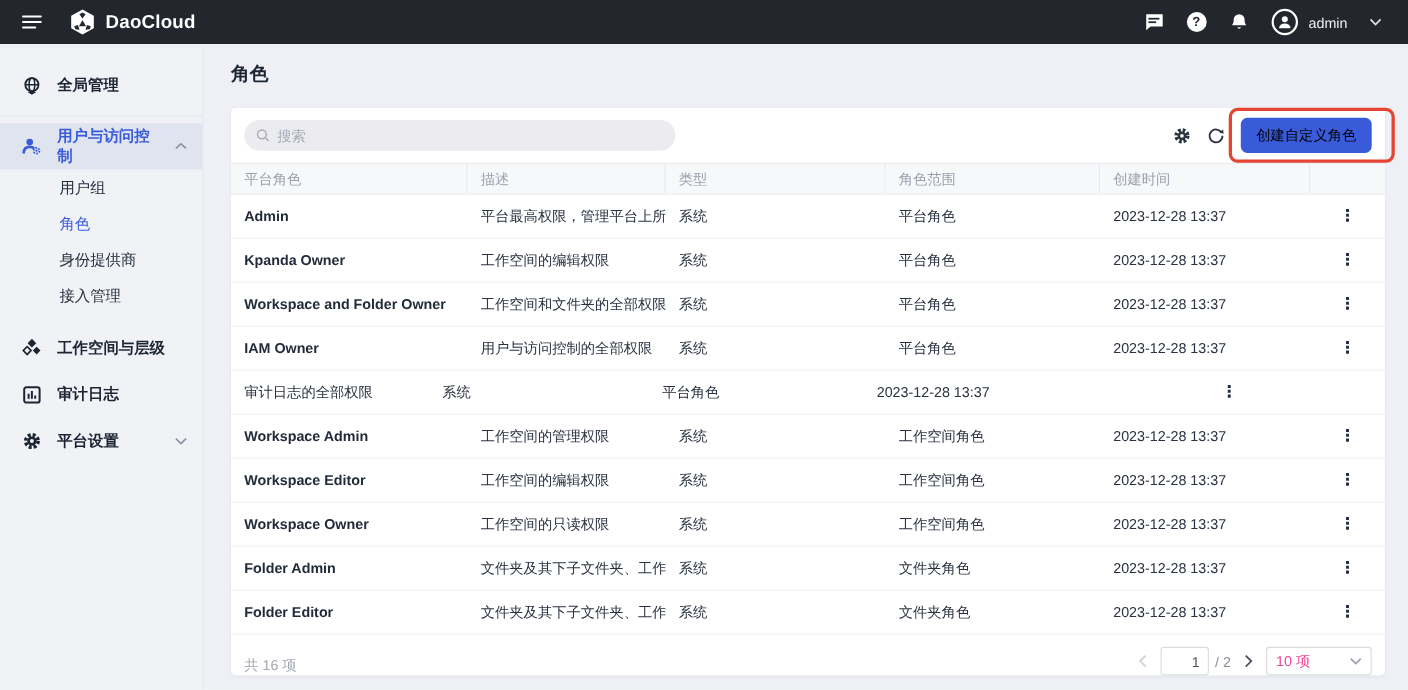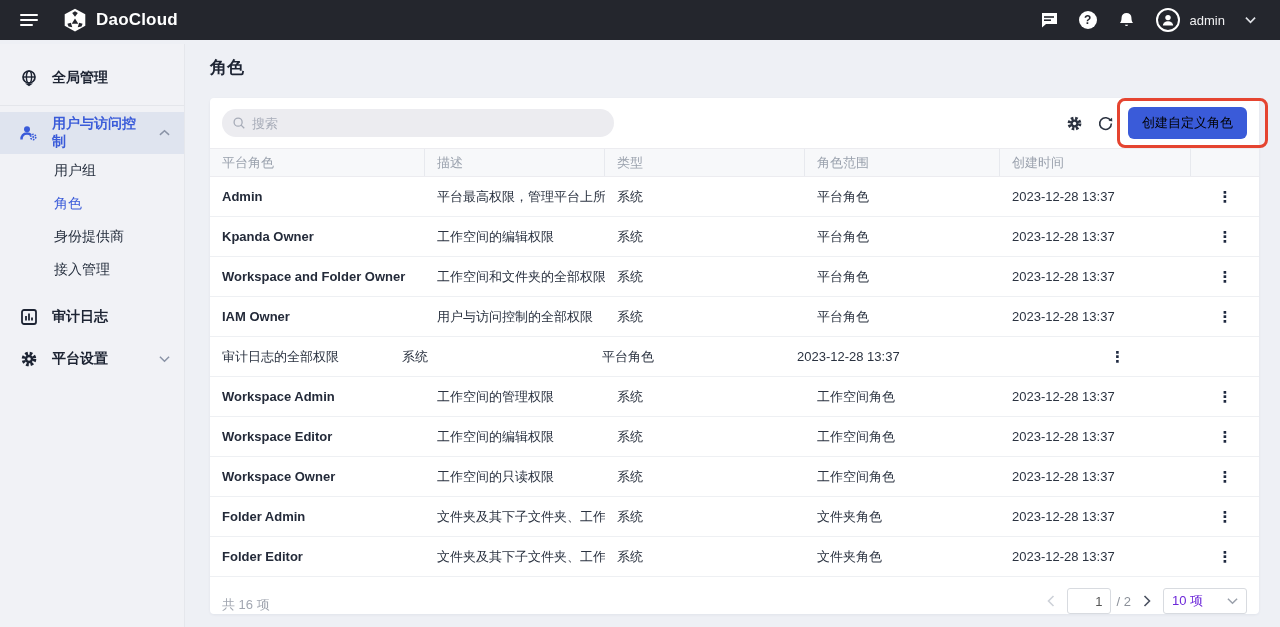--- a/index.html
+++ b/index.html
@@ -55,21 +55,21 @@
   .cell.c-name { font-weight:700; color:#232a39; }
   .act-wrap { flex:1; display:flex; justify-content:center; }
   .dots { color:#1f2940; font-size:15px; font-weight:700; cursor:pointer; line-height:1; letter-spacing:0; padding:2px 6px; }
 
   .tfoot { height:37px; display:flex; align-items:flex-end; padding:0 12px; font-size:13px; color:#a2a7b1; }
   .pag { margin-left:auto; display:flex; align-items:center; gap:12px; }
   .pag-prev { color:#cdd1d8; display:flex; cursor:default; }
   .pag-next { color:#4a5160; display:flex; cursor:pointer; }
   .page-input { width:44px; height:26px; border:1px solid #d8dbe0; border-radius:3px; text-align:right; padding-right:7px; font-size:13px; color:#555; font-family:inherit; outline:none; }
   .page-total { color:#8b9099; margin-left:-6px; }
-  .size-select { width:84px; height:26px; border:1px solid #d8dbe0; border-radius:3px; display:flex; align-items:center; justify-content:space-between; padding:0 8px; color:#6d28d9; cursor:pointer; background:#fff; }
+  .size-select { width:96px; height:26px; border:1px solid #d8dbe0; border-radius:3px; display:flex; align-items:center; justify-content:space-between; padding:0 8px; color:#ec4899; cursor:pointer; background:#fff; }
 </style>
 </head>
 <body>
 
 <div class="app">
 
   <div class="topbar">
     <div class="burger">
         <span></span>
         <span></span>
@@ -148,20 +148,30 @@
             <polyline points="1,6 6,1.5 11,6" fill="none" stroke="#8a93a6" stroke-width="1.6"></polyline>
           </svg>
       </span>
     </div>
     <div class="side-sub">用户组</div>
     <div class="side-sub active">角色</div>
     <div class="side-sub">身份提供商</div>
     <div class="side-sub">接入管理</div>
 
     <div class="side-group-gap"></div>
+    <div class="side-item">
+      <span class="sicon">
+        <svg viewBox="0 0 18 18" width="18" height="18">
+            <rect x="6.2" y="1.2" width="5.6" height="5.6" transform="rotate(45 9 4)" fill="#1d2433"></rect>
+            <rect x="2.2" y="8.2" width="5" height="5" transform="rotate(45 4.7 10.7)" fill="none" stroke="#1d2433" stroke-width="1.5"></rect>
+            <rect x="10.8" y="8.2" width="5" height="5" transform="rotate(45 13.3 10.7)" fill="#1d2433"></rect>
+          </svg>
+      </span>
+      <span>工作空间与层级</span>
+    </div>
     <div class="side-item">
       <span class="sicon">
         <svg viewBox="0 0 18 18" width="18" height="18">
             <rect x="2" y="2" width="14" height="14" rx="2" fill="none" stroke="#1d2433" stroke-width="1.8"></rect>
             <line x1="6" y1="12.5" x2="6" y2="8" stroke="#1d2433" stroke-width="1.8"></line>
             <line x1="9" y1="12.5" x2="9" y2="5.5" stroke="#1d2433" stroke-width="1.8"></line>
             <line x1="12" y1="12.5" x2="12" y2="9.5" stroke="#1d2433" stroke-width="1.8"></line>
           </svg>
       </span>
       <span>审计日志</span>

